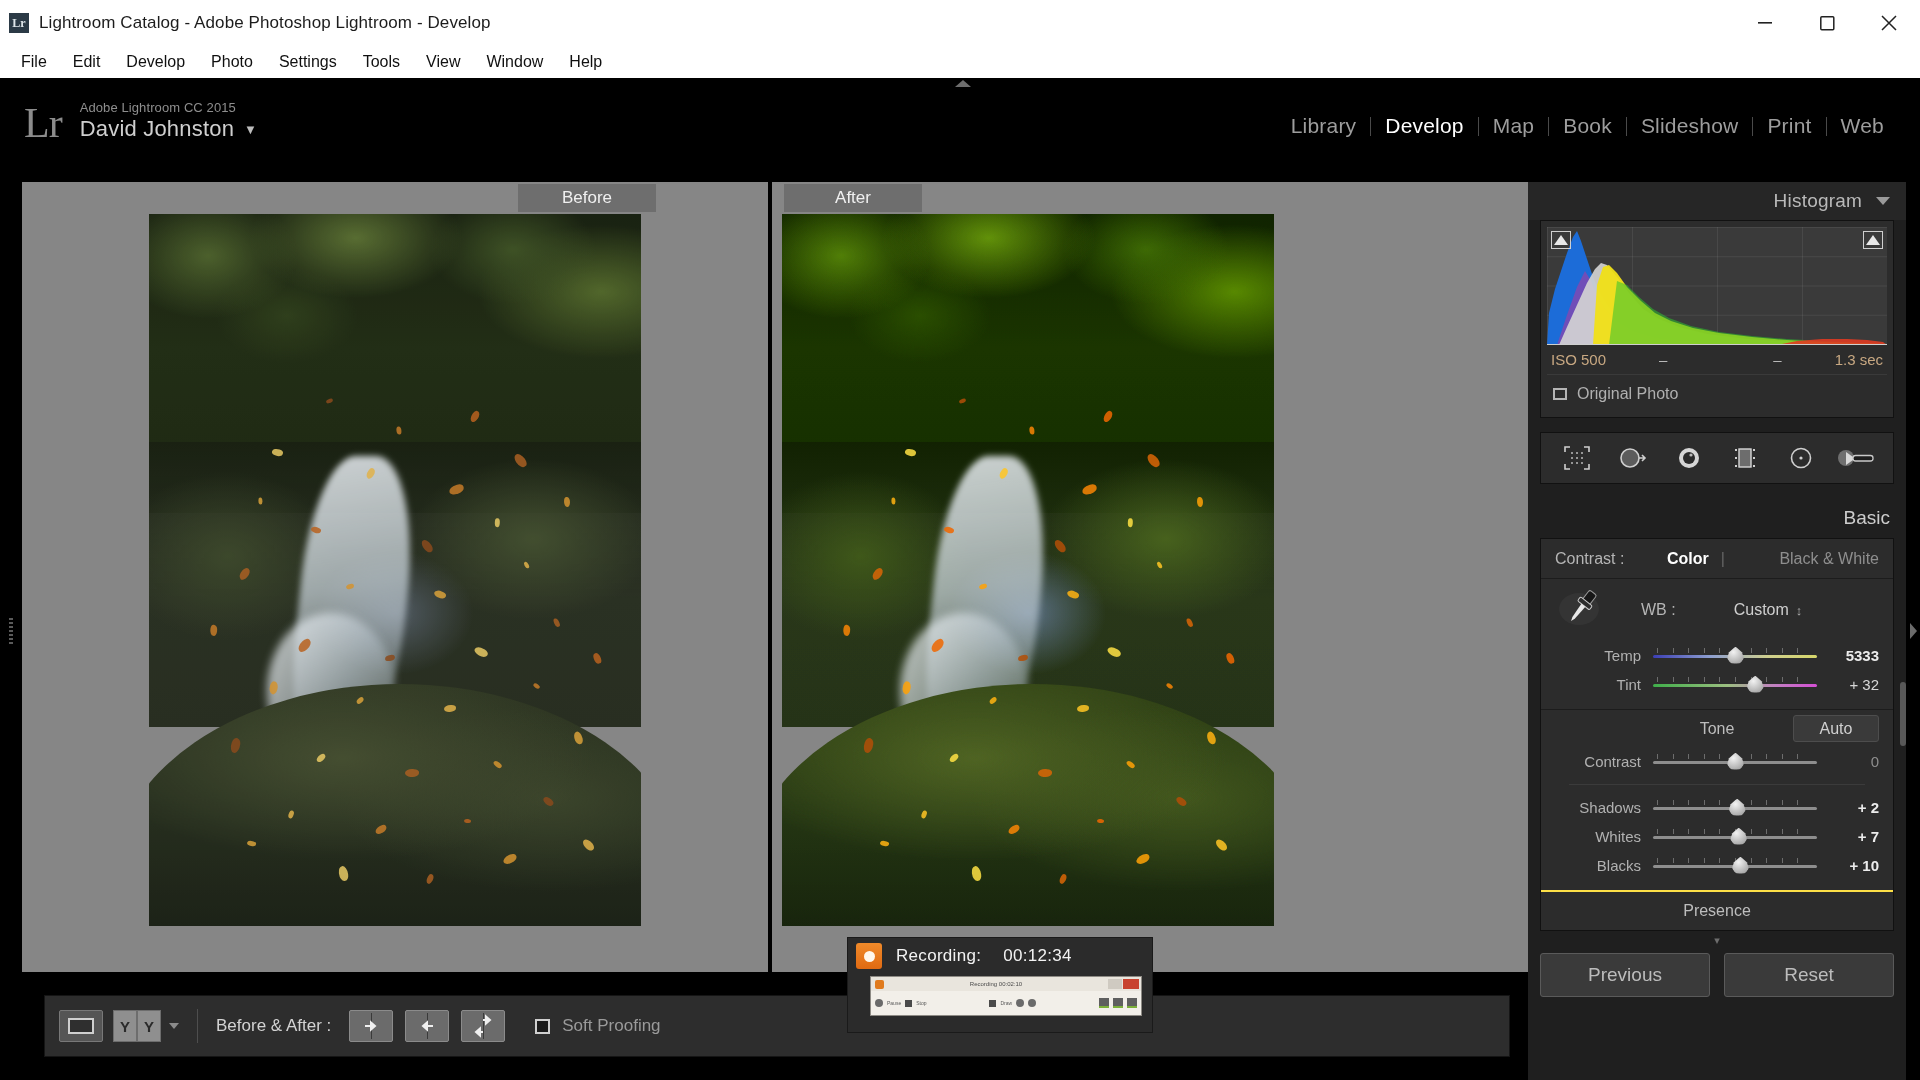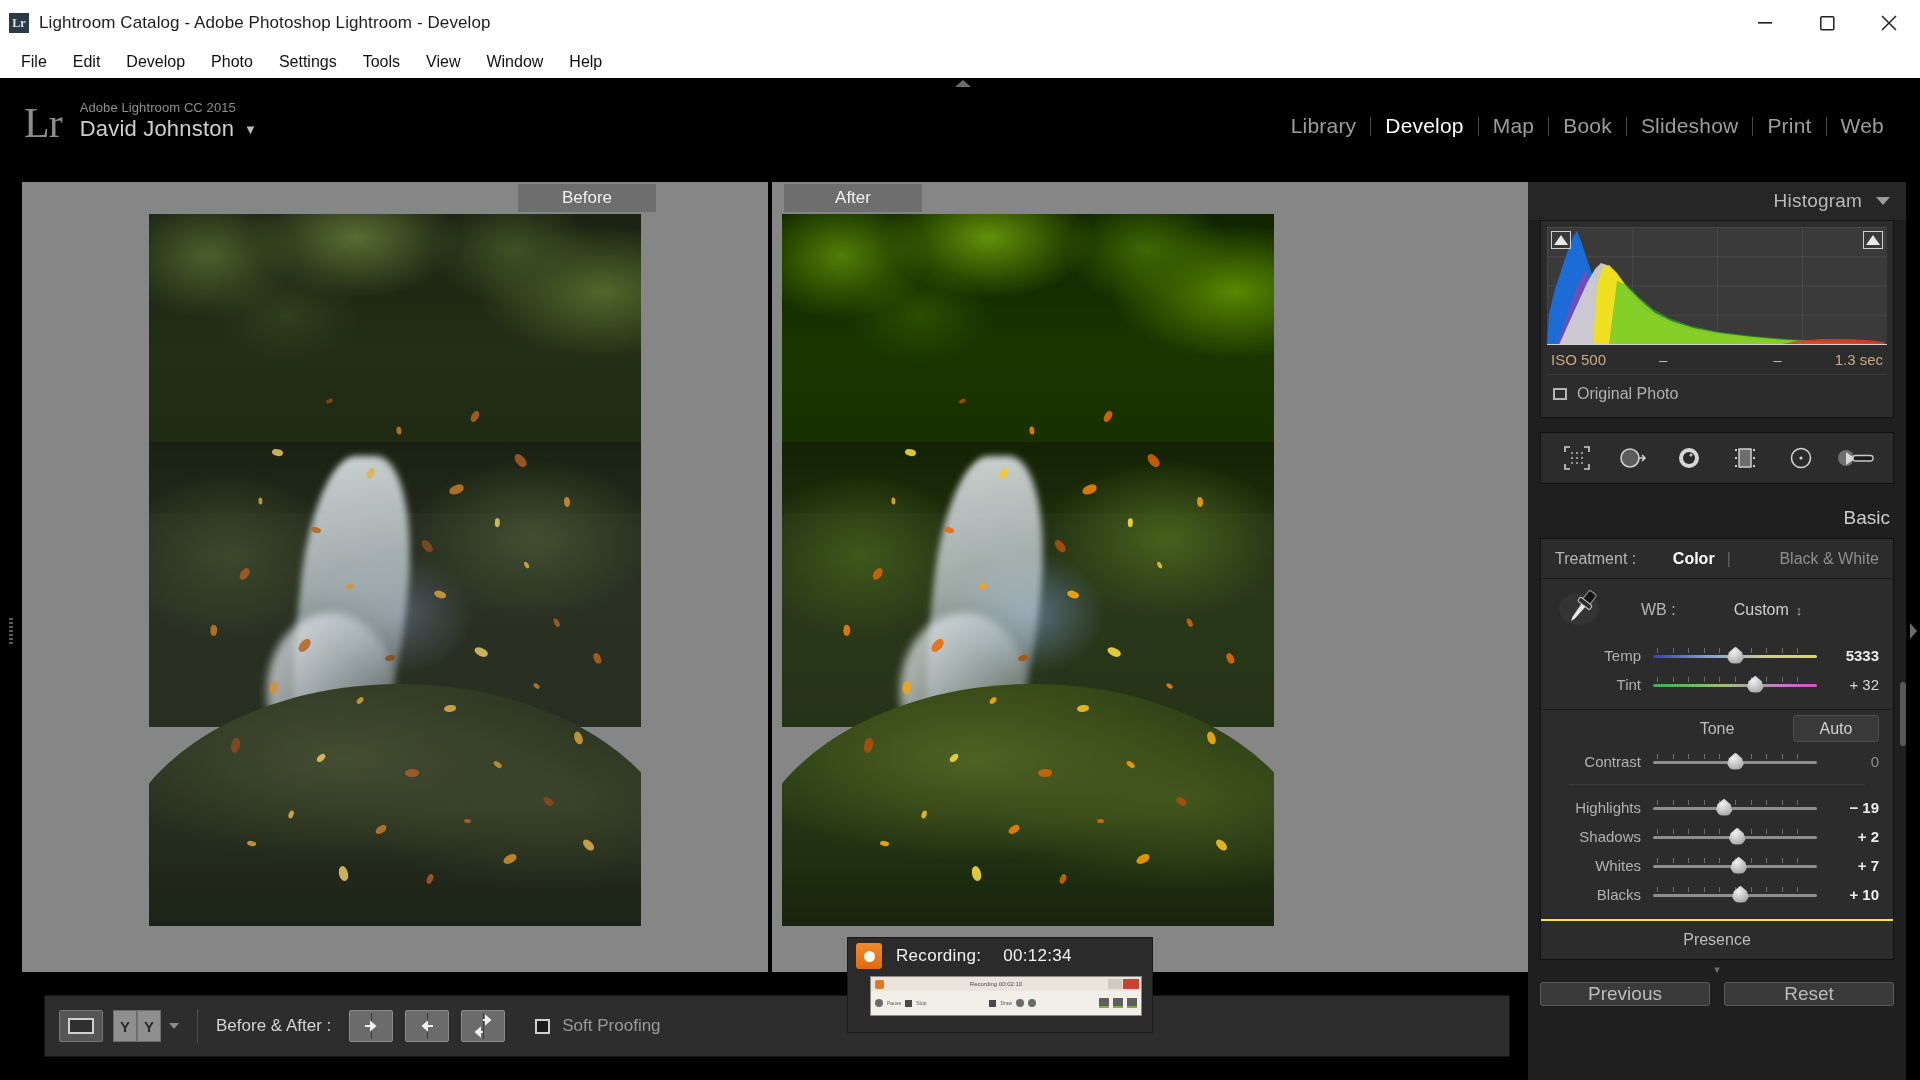--- a/index.html
+++ b/index.html
@@ -315,21 +315,21 @@
   .group-sep { height: 1px; background: #3b3b3b; margin: 8px 14px; }
   .presence-row {
     height: 40px; display: flex; align-items: center; justify-content: center;
     border-top: 2px solid #fde047; font-size: 16px; color: #bdbdbd;
   }
   .panel-caret {
     text-align: center; color: #6d6d6d; font-size: 11px; margin-top: 4px; line-height: 10px;
   }
   .bottom-btns { display: flex; gap: 14px; padding: 8px 12px 0 12px; }
   .pbtn {
-    flex: 1; height: 24px; background: #3a3a3a; border: 1px solid #5a5a5a; border-radius: 3px;
+    flex: 1; height: 44px; background: #3a3a3a; border: 1px solid #5a5a5a; border-radius: 3px;
     display: flex; align-items: center; justify-content: center;
     font-size: 19px; color: #bcbcbc;
   }
   .panel-scroll {
     position: absolute; right: 0; top: 500px; width: 6px; height: 64px; background: #585858; border-radius: 3px;
   }
 
   
   .rec {
     position: absolute; left: 848px; top: 938px; width: 304px; height: 94px;
@@ -698,21 +698,21 @@
         </div>
 
         <div class="basic-head">
           <div class="t" style="font-size:19px;color:#cdcdcd;">Basic</div>
           <div class="tri"></div>
         </div>
 
         <div class="basic-body">
 
           <div class="treat-row">
-            <div class="lbl">Treatment :</div>
+            <div class="lbl">Contrast :</div>
             <div class="opt active">Color</div>
             <div class="bar">|</div>
             <div class="opt">Black &amp; White</div>
           </div>
 
           <div class="wb-row">
             <div class="dropper">
               <svg width="54" height="46" viewBox="0 0 54 46">
                 <ellipse cx="24" cy="22" rx="20" ry="16" fill="#343434"></ellipse>
                 <g transform="rotate(38 28 18)">
@@ -759,29 +759,20 @@
               <div class="strack">
                 <div class="sticks"></div>
                 <div class="sline"></div>
                 <div class="sknob" style="left:50%"></div>
               </div>
               <div class="sval dim">0</div>
             </div>
 
             <div class="group-sep"></div>
 
-            <div class="srow">
-              <div class="name">Highlights</div>
-              <div class="strack">
-                <div class="sticks"></div>
-                <div class="sline"></div>
-                <div class="sknob" style="left:43%"></div>
-              </div>
-              <div class="sval bold">− 19</div>
-            </div>
             <div class="srow">
               <div class="name">Shadows</div>
               <div class="strack">
                 <div class="sticks"></div>
                 <div class="sline"></div>
                 <div class="sknob" style="left:51%"></div>
               </div>
               <div class="sval bold">+ 2</div>
             </div>
             <div class="srow">

